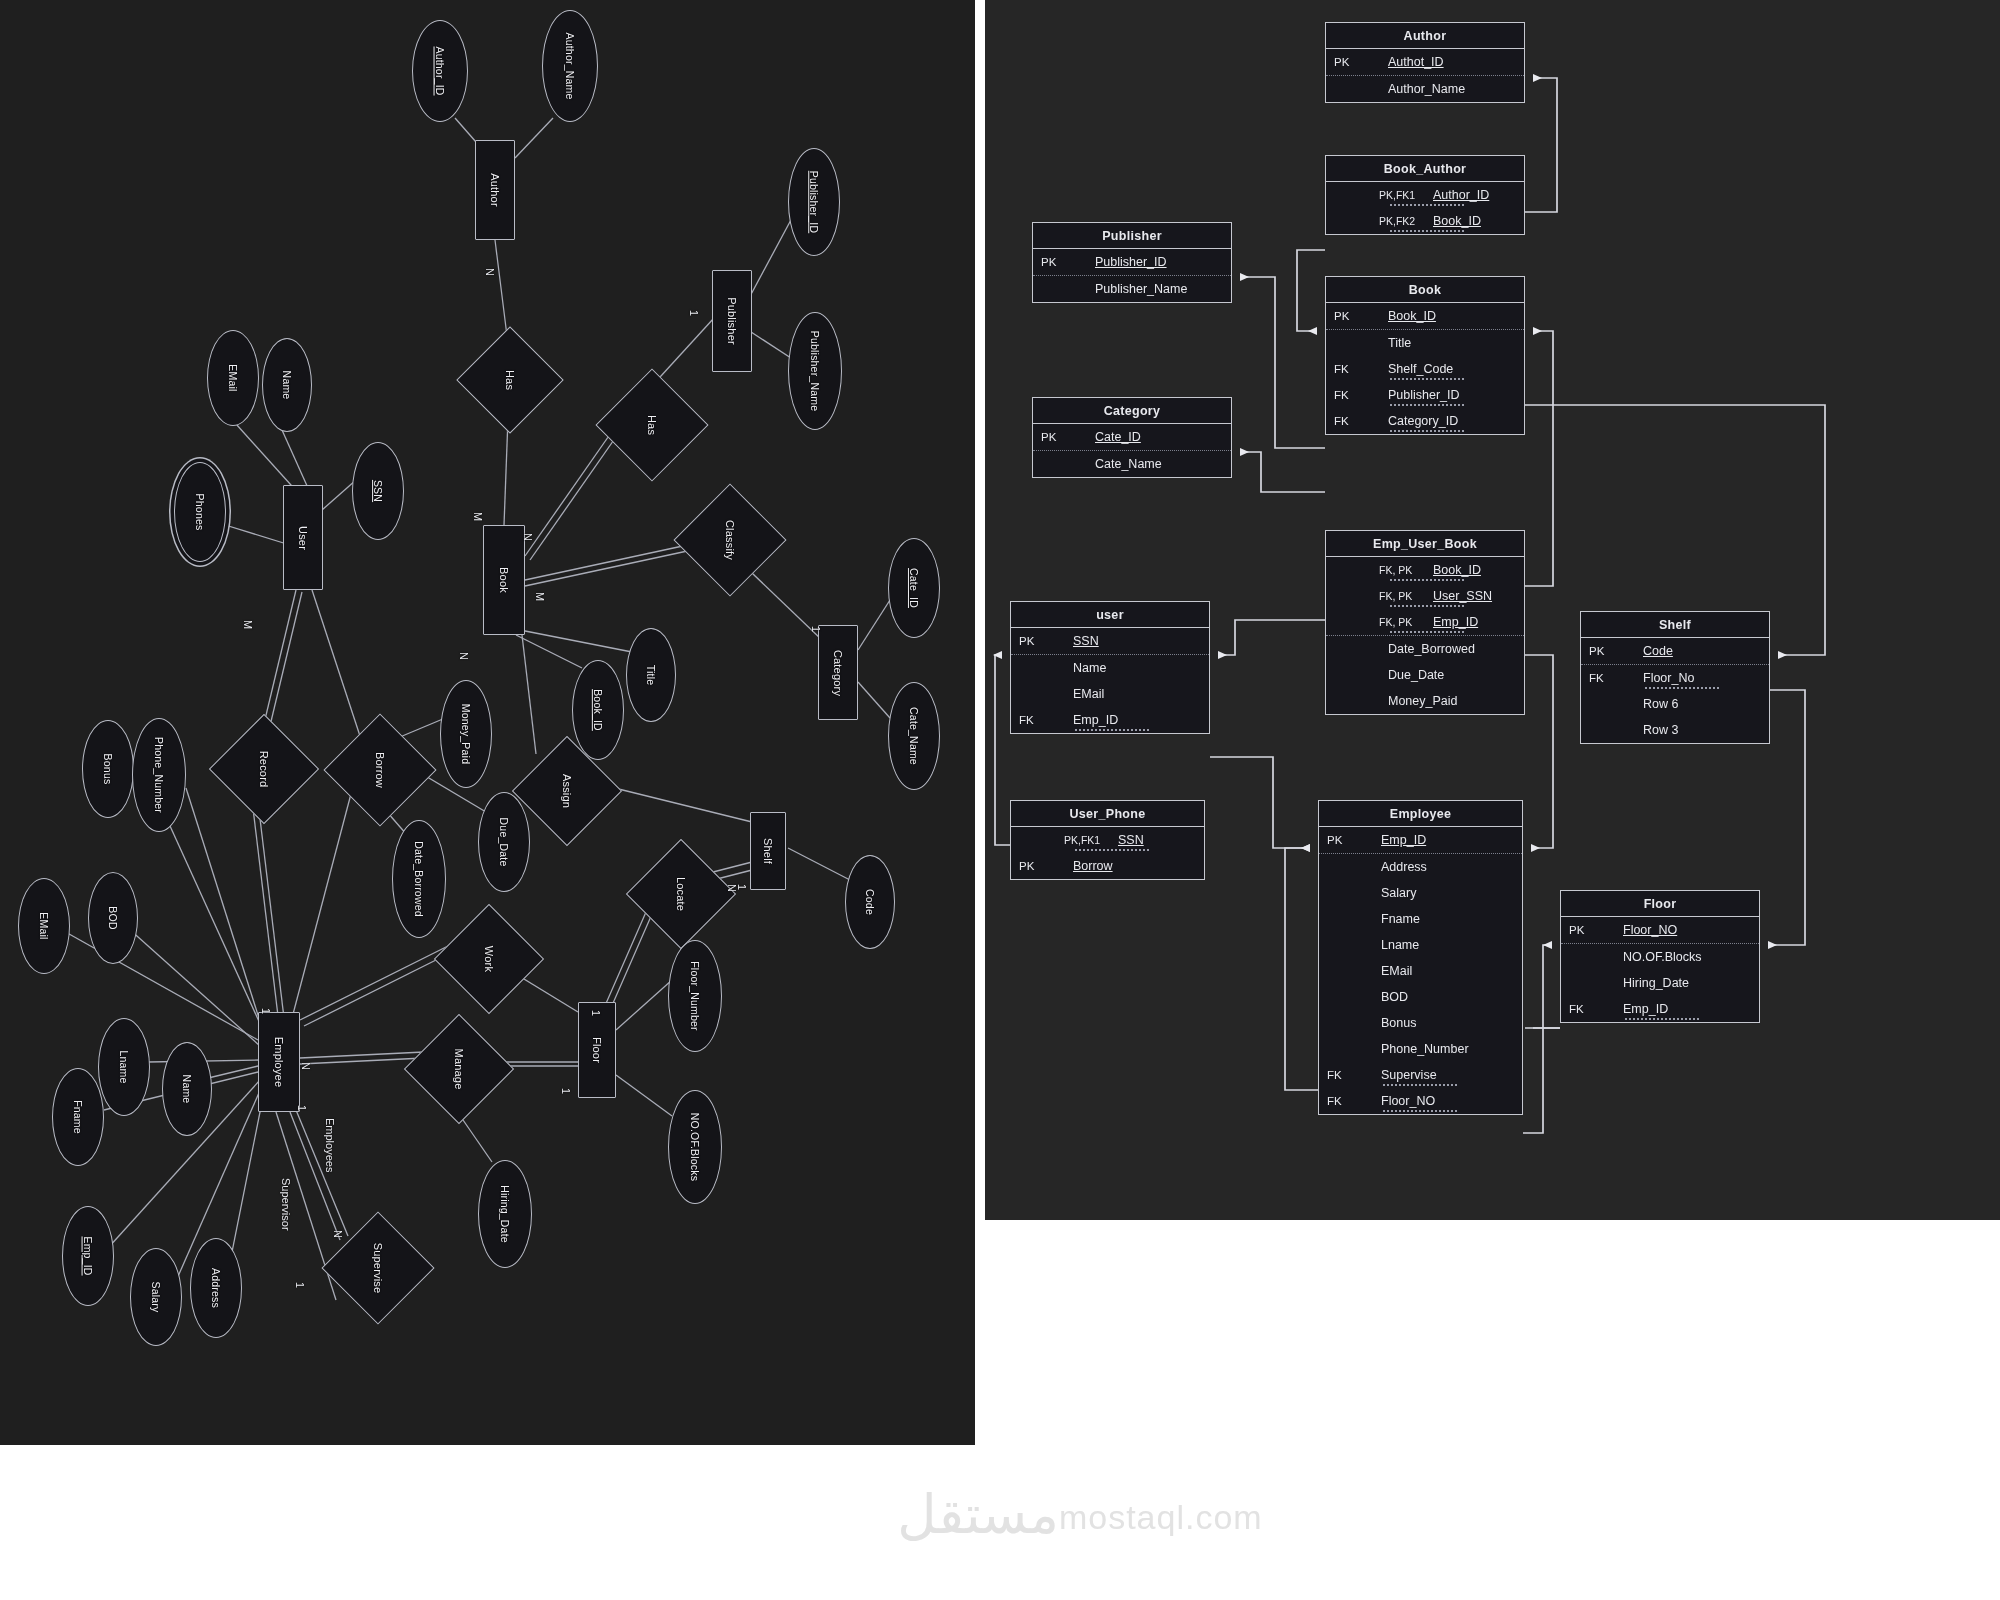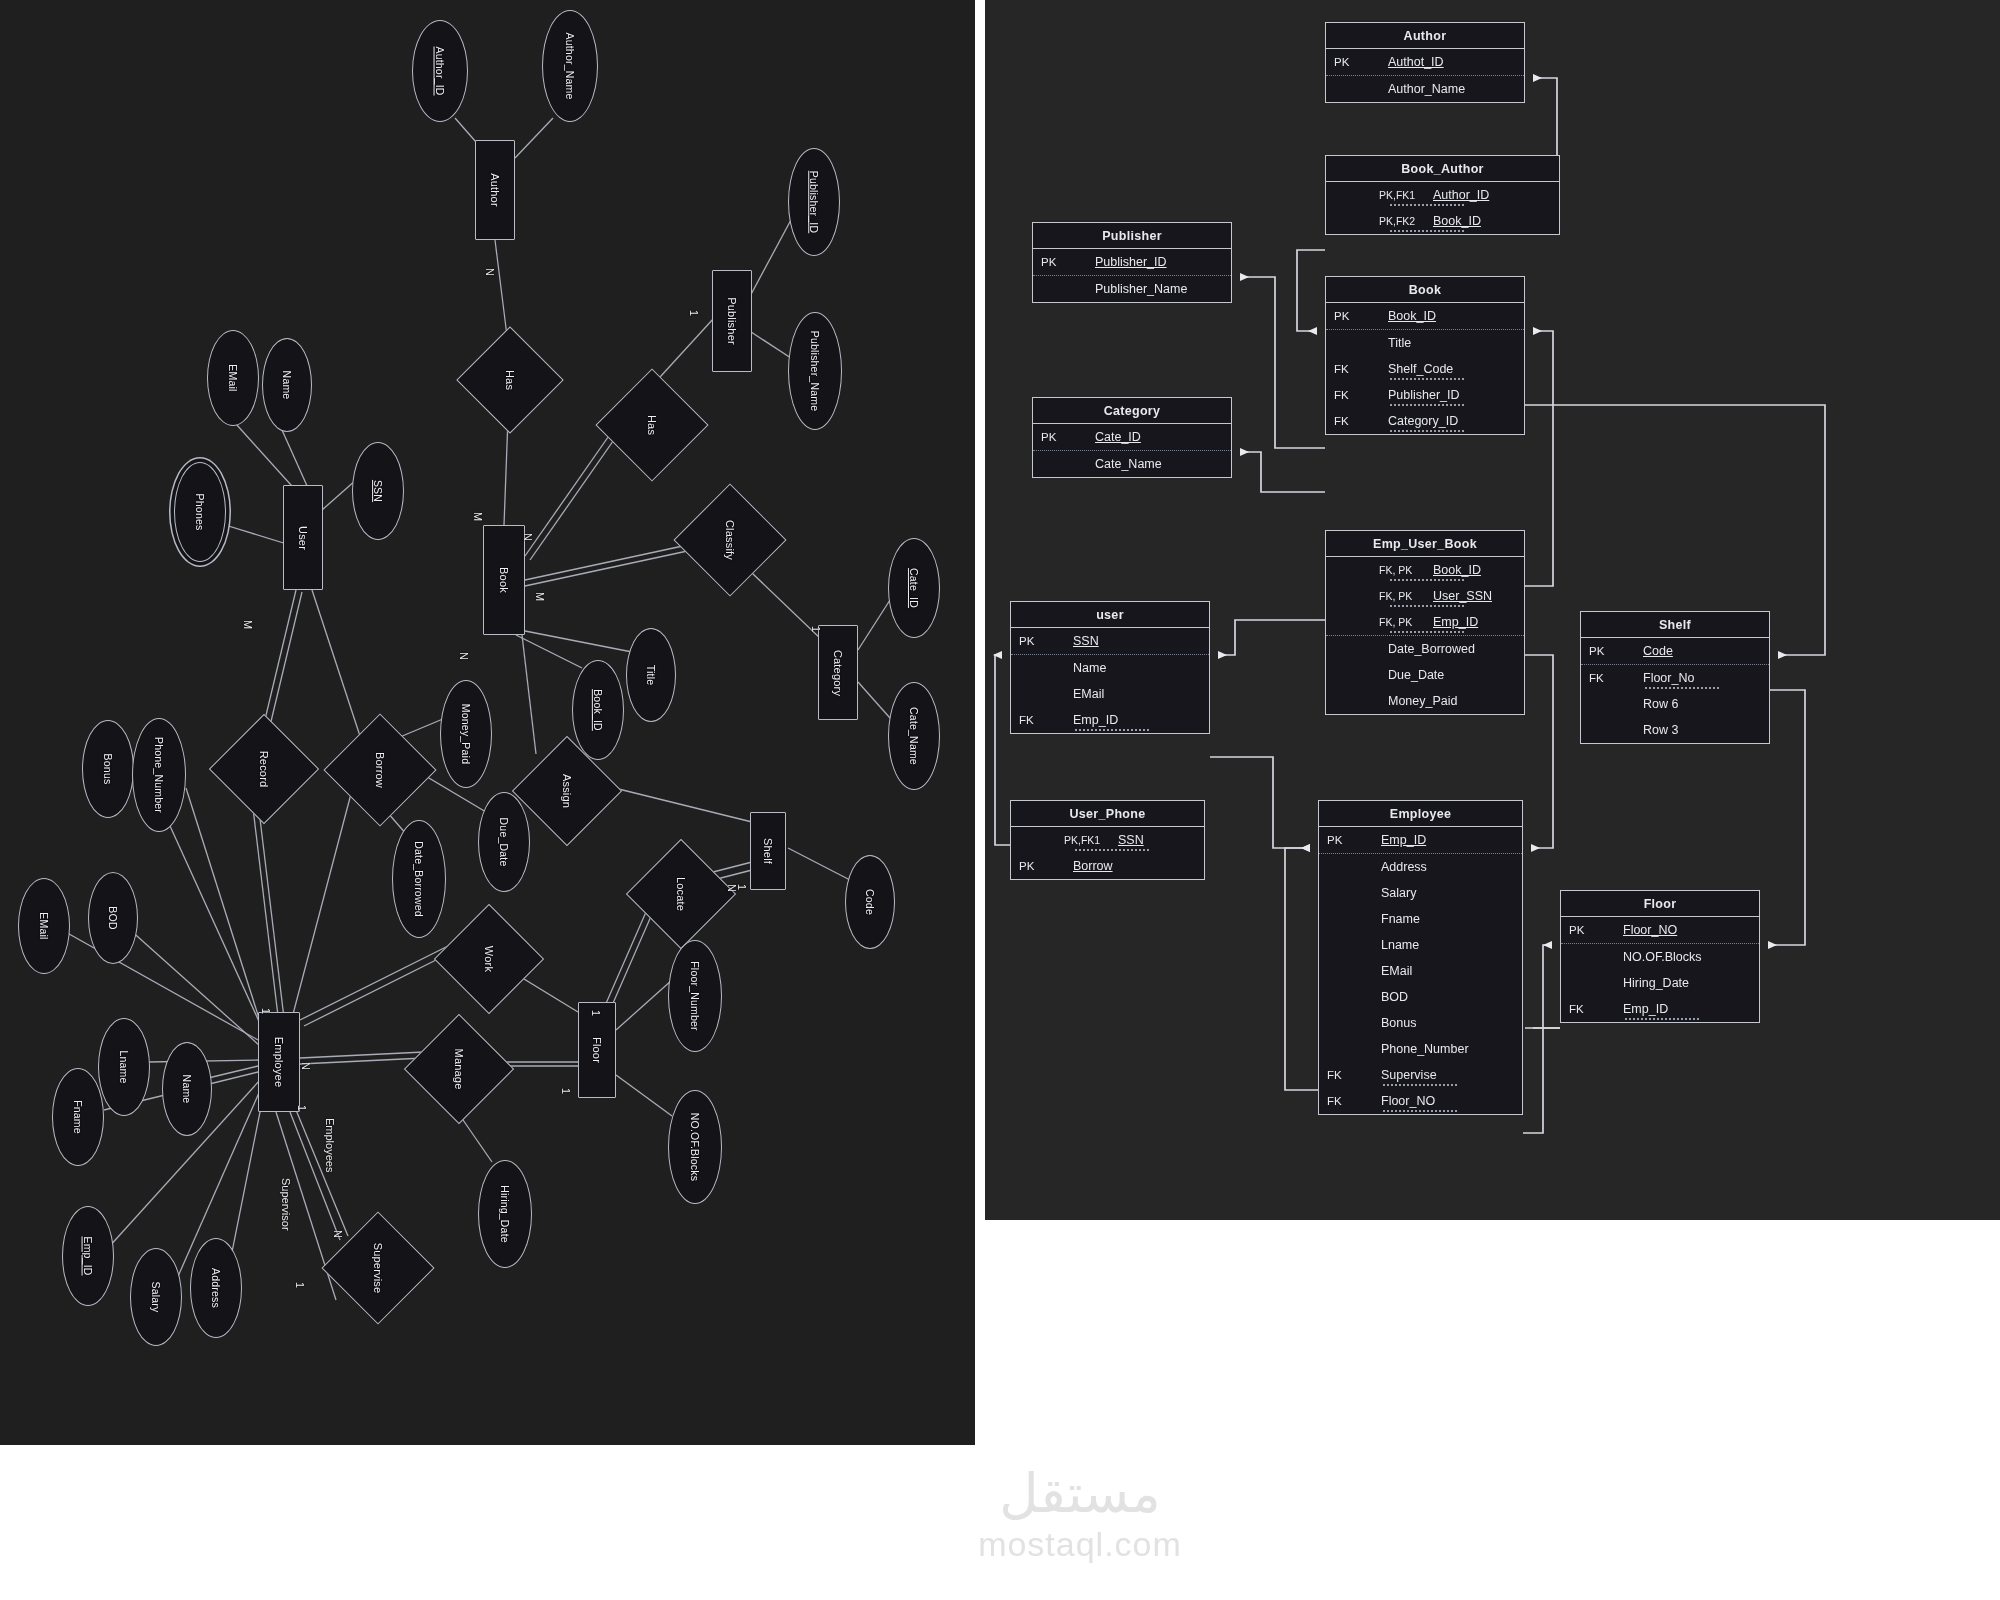--- a/index.html
+++ b/index.html
@@ -83,21 +83,21 @@
   .row.fk .n::after {
     content:""; position:absolute; left:64px; bottom:2px;
     width:74px; height:0;
     border-bottom: 2px dotted #9a9daa;
   }
   .row.pkfk .n { text-decoration: underline; }
 
   
   #watermark {
     position:absolute; left: 880px; top: 1455px; width: 400px; height: 120px;
-    display:flex; flex-direction:column; align-items:center; justify-content:center;
+    display:flex; flex-direction:row; align-items:center; justify-content:center;
     color:#e2e2e2; user-select:none;
   }
   #wm-ar { font-size: 54px; font-family:"DejaVu Sans", sans-serif; line-height:1; letter-spacing:2px; }
   #wm-en { font-size: 34px; letter-spacing: 1px; margin-top:4px; }
 </style>
 </head>
 <body>
 
 <div id="root">
 
@@ -408,21 +408,21 @@
               <span class="n">Authot_ID</span>
             </div>
           </div>
           <div class="sec">
             <div class="row">
               <span class="k"></span>
               <span class="n">Author_Name</span>
             </div>
           </div>
         </div>
-        <div class="tbl" style="left: 340px; top: 155px; width: 235px;">
+        <div class="tbl" style="left: 340px; top: 155px; width: 200px;">
           <div class="thead">Book_Author</div>
           <div class="sec">
             <div class="row pkfk fk">
               <span class="k wide">PK,FK1</span>
               <span class="n">Author_ID</span>
             </div>
             <div class="row pkfk fk">
               <span class="k wide">PK,FK2</span>
               <span class="n">Book_ID</span>
             </div>

